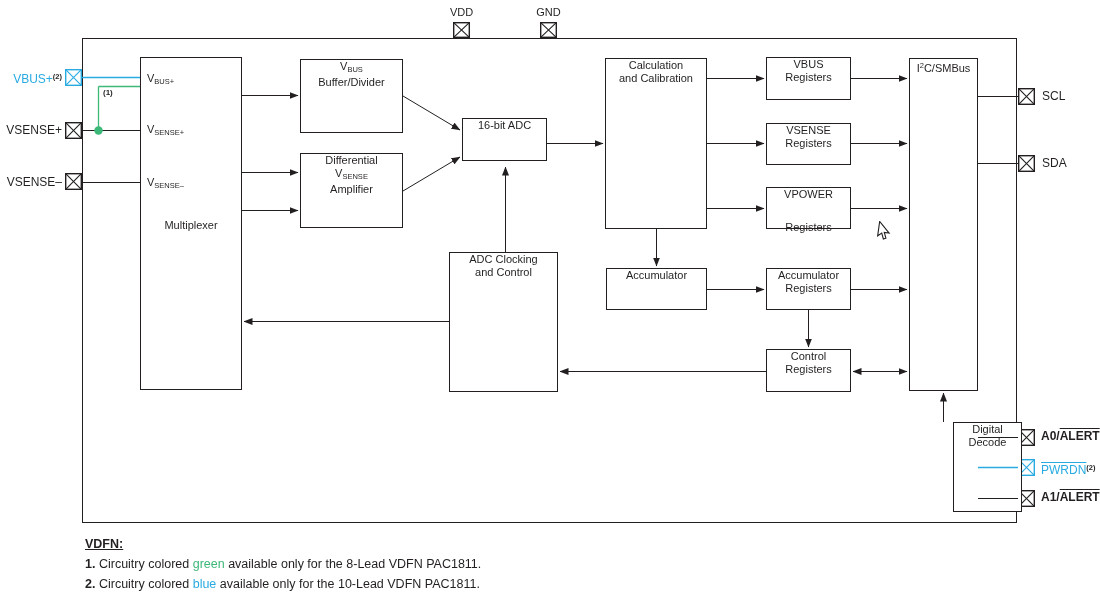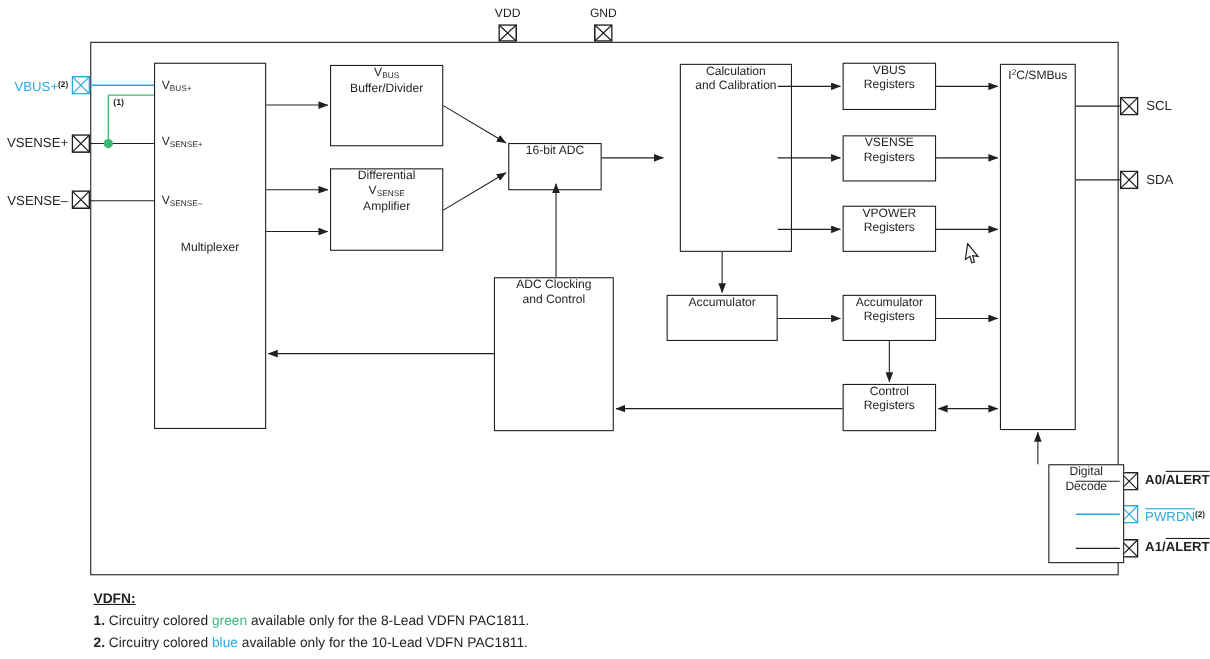--- a/index.html
+++ b/index.html
@@ -127,25 +127,25 @@
     <div><span>V</span><span class="sub">BUS</span></div>
     <div>Buffer/Divider</div>
   </div>
 
   <div class="block" style="left:300px;top:153px;width:103px;height:75px;">
     <div>Differential</div>
     <div><span>V</span><span class="sub">SENSE</span></div>
     <div>Amplifier</div>
   </div>
 
-  <div class="block" style="left:462px;top:130px;width:85px;height:43px;">
+  <div class="block" style="left:462px;top:118px;width:85px;height:43px;">
     <div>16-bit ADC</div>
   </div>
 
-  <div class="block" style="left:618px;top:58px;width:102px;height:171px;">
+  <div class="block" style="left:605px;top:58px;width:102px;height:171px;">
     <div>Calculation</div>
     <div>and Calibration</div>
   </div>
 
   <div class="block" style="left:449px;top:252px;width:109px;height:140px;">
     <div>ADC Clocking</div>
     <div>and Control</div>
   </div>
 
   <div class="block" style="left:606px;top:268px;width:101px;height:42px;">
@@ -155,21 +155,21 @@
   <div class="block" style="left:766px;top:57px;width:85px;height:43px;">
     <div>VBUS</div>
     <div>Registers</div>
   </div>
 
   <div class="block" style="left:766px;top:123px;width:85px;height:42px;">
     <div>VSENSE</div>
     <div>Registers</div>
   </div>
 
-  <div class="block" style="left:766px;top:187px;width:85px;height:42px;">
+  <div class="block" style="left:766px;top:187px;width:85px;height:42px;gap:20px;">
     <div>VPOWER</div>
     <div>Registers</div>
   </div>
 
   <div class="block" style="left:766px;top:268px;width:85px;height:42px;">
     <div>Accumulator</div>
     <div>Registers</div>
   </div>
 
   <div class="block" style="left:766px;top:349px;width:85px;height:43px;">

